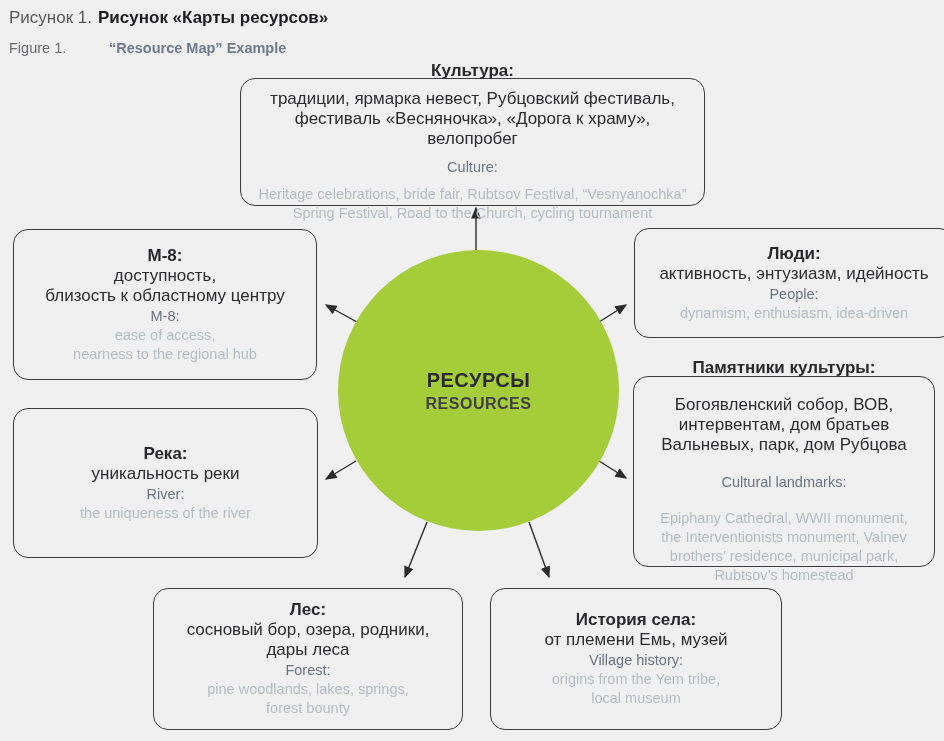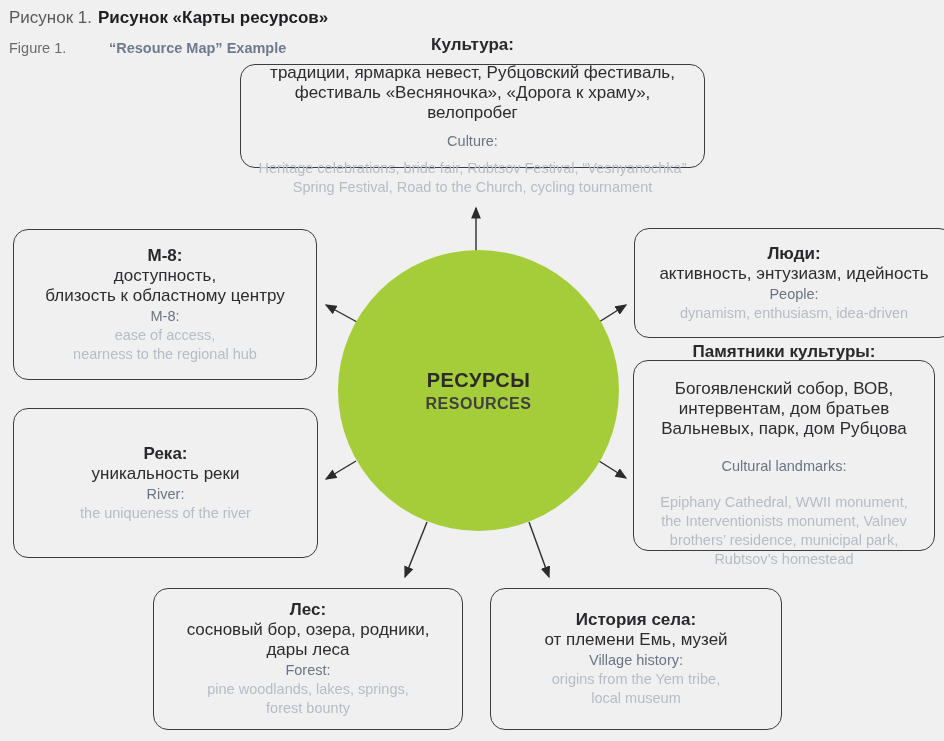--- a/index.html
+++ b/index.html
@@ -21,25 +21,25 @@
     position:absolute; border:1px solid #3c3c3e; border-radius:15px;
     background:transparent; box-sizing:border-box;
     display:flex; flex-direction:column; justify-content:center; align-items:center;
     text-align:center; padding:6px 10px;
   }
   .title-ru { font-size:17px; font-weight:bold; color:#29282a; line-height:20px; white-space:pre-line; }
   .body-ru  { font-size:17px; color:#2c2b2d; line-height:20px; white-space:pre-line; }
   .title-en { font-size:14.5px; color:#6a7482; line-height:19px; margin-top:1px; white-space:pre-line; }
   .body-en  { font-size:14.5px; color:#b6bcc4; line-height:19px; white-space:pre-line; }
 
-  .node-culture   { left:240px; top:64px;  width:465px; height:104px;gap:8px; }
+  .node-culture   { left:240px; top:78px;  width:465px; height:128px;gap:8px; }
   .node-m8        { left:13px;  top:229px; width:304px; height:151px; }
   .node-people    { left:634px; top:228px; width:320px; height:110px; }
   .node-river     { left:13px;  top:408px; width:305px; height:150px; }
-  .node-landmarks { left:633px; top:360px; width:302px; height:191px;gap:17px; }
+  .node-landmarks { left:633px; top:376px; width:302px; height:191px;gap:17px; }
   .node-forest    { left:153px; top:588px; width:310px; height:142px; }
   .node-history   { left:490px; top:588px; width:292px; height:142px; }
 
   
   .circle {
     position:absolute; left:338px; top:250px; width:281px; height:281px;
     border-radius:50%; background:#a5cd39;
     display:flex; flex-direction:column; justify-content:center; align-items:center;
     text-align:center;
   }

